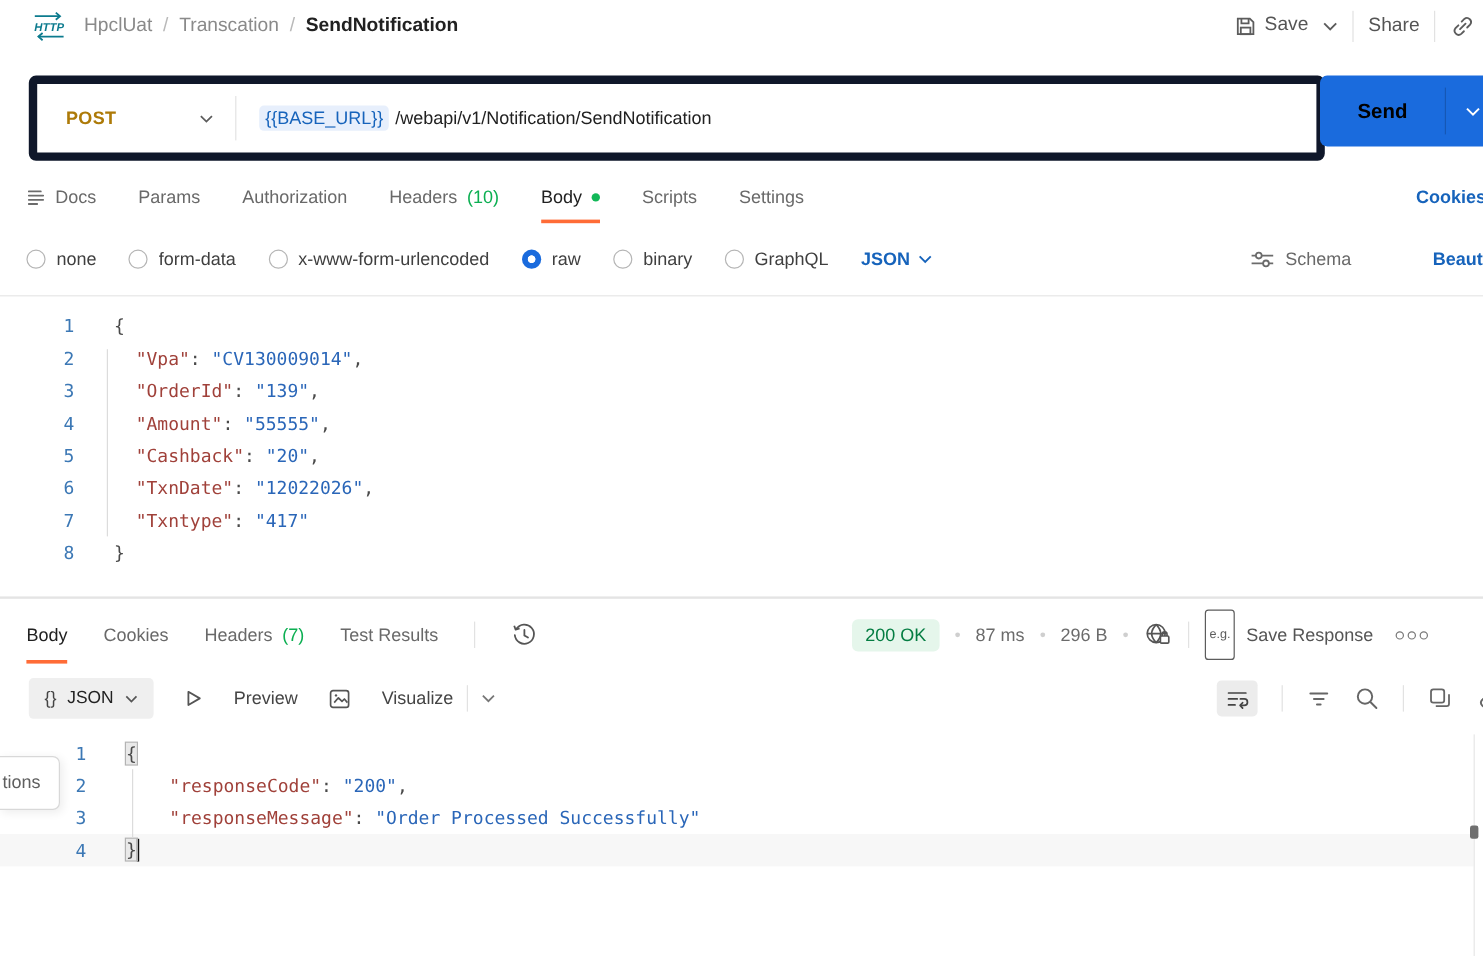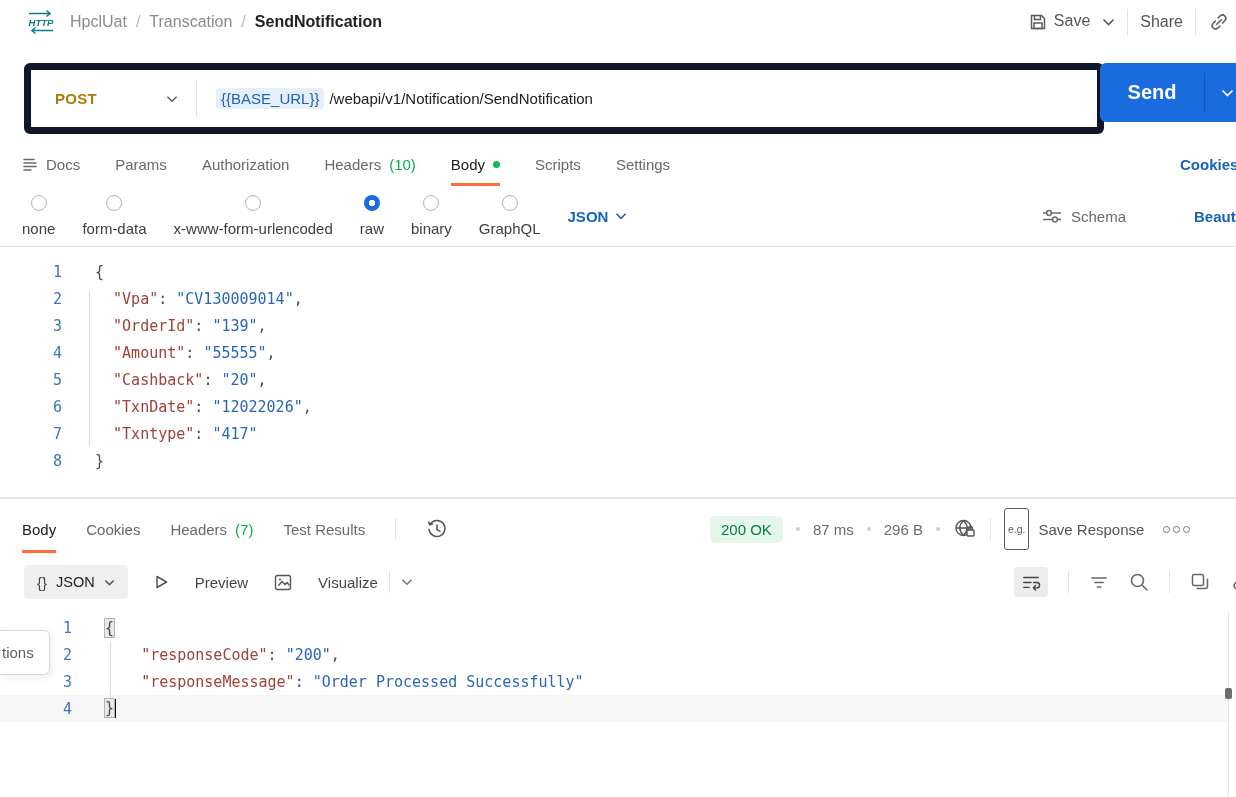--- a/index.html
+++ b/index.html
@@ -28,39 +28,39 @@
   .request-bar{position:absolute;top:63px;left:24px;width:1066px;height:57px;border:7px solid #0f172a;
                border-radius:6px;background:#fff;display:flex;align-items:center;}
   .method-seg{width:165px;height:100%;display:flex;align-items:center;justify-content:space-between;
               padding:0 18px 0 24px;box-sizing:border-box;cursor:pointer;}
   .method-label{font-weight:700;font-size:15px;letter-spacing:.3px;color:var(--method-post);}
   .req-divider{width:1px;height:37px;background:#e3e3e3;}
   .url-area{display:flex;align-items:center;gap:5px;padding-left:19px;font-size:15px;}
   .url-var{color:var(--link-blue);background:#e7effc;border-radius:4px;padding:2px 5px;text-align:center;}
   .send-button{position:absolute;top:63px;left:1100px;width:150px;height:59px;background:var(--send-blue);
                border-radius:6px;display:flex;align-items:stretch;cursor:pointer;}
-  .send-main{width:104px;display:flex;align-items:center;justify-content:center;color:#ffffff;
-             font-size:20px;font-weight:700;}
+  .send-main{width:104px;display:flex;align-items:center;justify-content:center;color:#000000;
+             font-size:17px;font-weight:700;}
   .send-split{width:1px;background:rgba(0,0,0,.18);margin:10px 0;}
   .send-caret{flex:1;display:flex;align-items:center;justify-content:center;}
 
   
   .request-tabs{position:absolute;top:142px;left:22px;height:44px;display:flex;align-items:stretch;gap:35px;}
   .tab{display:flex;align-items:center;gap:8px;font-size:15px;color:var(--txt2);cursor:pointer;
        border-bottom:3px solid transparent;padding-top:3px;justify-content:flex-end;}
   .tab.active{color:var(--txt);font-weight:500;border-bottom-color:var(--accent-orange);}
   .tab .count{color:var(--green);}
   .tab .dot{width:7px;height:7px;border-radius:50%;background:#12b858;}
   .cookies-link{position:absolute;top:142px;left:1180px;height:44px;display:flex;align-items:center;
                 color:var(--link-blue);font-size:15px;font-weight:600;cursor:pointer;white-space:nowrap;}
 
   
   .body-type-row{position:absolute;top:196px;left:22px;width:1214px;height:40px;display:flex;
                  align-items:center;gap:27px;font-size:15px;color:#3f3f3f;}
-  .radio-opt{display:flex;align-items:center;gap:9px;cursor:pointer;flex-direction:column;}
+  .radio-opt{display:flex;align-items:center;gap:9px;cursor:pointer;}
   .radio-circle{width:16px;height:16px;border-radius:50%;border:1px solid #b5b5b5;box-sizing:border-box;background:#fff;}
   .radio-opt.selected .radio-circle{border:none;background:radial-gradient(circle,#fff 0 3px,var(--send-blue) 3.5px);}
   .format-select{display:flex;align-items:center;gap:7px;color:var(--link-blue);font-weight:600;cursor:pointer;}
   .schema-btn{position:absolute;left:1020px;display:flex;align-items:center;gap:9px;color:var(--txt2);cursor:pointer;}
   .beautify-link{position:absolute;left:1172px;color:var(--link-blue);font-weight:600;cursor:pointer;white-space:nowrap;}
   .divider-h{position:absolute;left:0;width:1236px;height:1px;background:#e7e7e7;}
 
   
   .editor{position:absolute;left:0;font-family:"DejaVu Sans Mono","Liberation Mono",monospace;font-size:15px;}
   .code-line{height:27px;display:flex;align-items:center;white-space:pre;}

